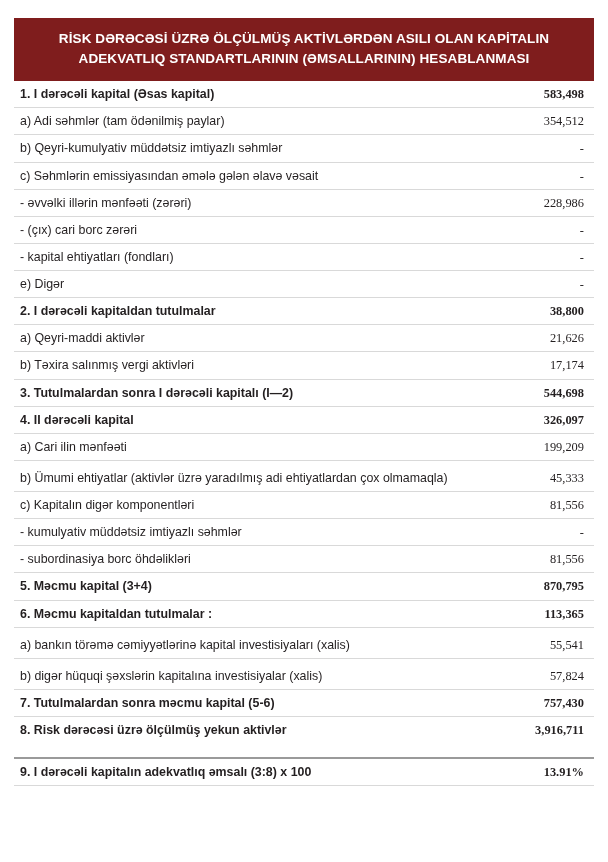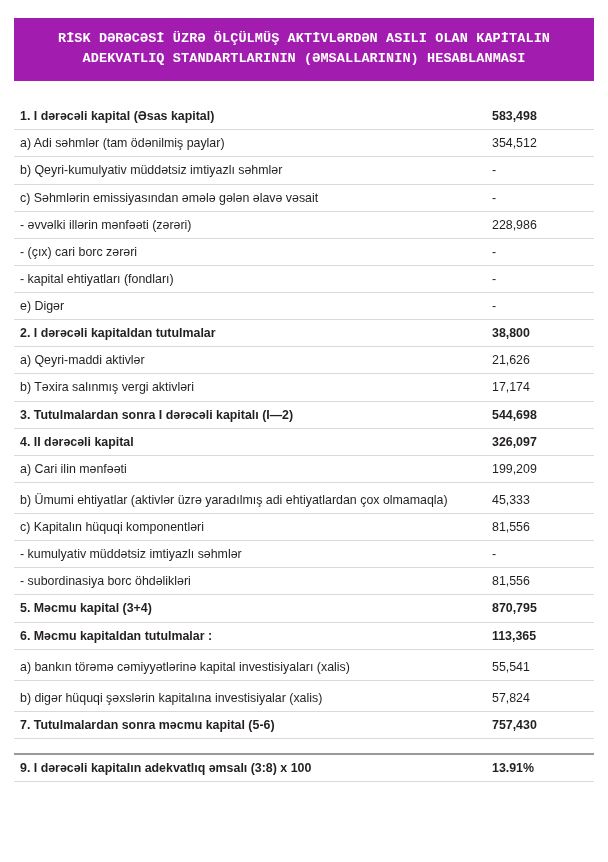--- a/index.html
+++ b/index.html
@@ -30,48 +30,50 @@
     padding: 11px 22px 13px 22px;
     letter-spacing: 0.1px;
     box-sizing: border-box;
   }
   .title-bar .l1 { display: block; }
   .title-bar .l2 { display: block; }
 
   table.fin {
     width: 100%;
     border-collapse: collapse;
-    margin-top: 22px;
+    margin-top: 0;
     font-size: 12.4px;
   }
   table.fin td {
     padding: 5px 4px 5px 6px;
     vertical-align: middle;
     border-bottom: 1px solid #d9d9d9;
     line-height: 1.3;
   }
   table.fin td.val {
+    text-align: right;
     white-space: nowrap;
     padding-right: 10px;
     width: 92px;
+    font-family: Liberation Serif, serif;
   }
   tr.bold td { font-weight: bold; }
   tr.thick-top td { border-top: 2px solid #9a9a9a; }
   td.indent1 { padding-left: 12px; }
   td.indent2 { padding-left: 18px; }
   td.wrap { white-space: normal; }
   tr.tall td { padding-top: 9px; }
   tr.last td { border-bottom: none; }
 </style>
 </head>
 <body>
 
 <div class="page">
 
-  <div class="title-bar" style="background: #a21caf; color: rgb(255, 255, 255); font-family: Liberation Mono, monospace;">
+  <div class="title-bar" style="background: #7f1d1d; color: rgb(255, 255, 255);">
     <span class="l1">RİSK DƏRƏCƏSİ ÜZRƏ ÖLÇÜLMÜŞ AKTİVLƏRDƏN ASILI OLAN KAPİTALIN</span>
     <span class="l2">ADEKVATLIQ STANDARTLARININ (ƏMSALLARININ) HESABLANMASI</span>
   </div>
 
   <table class="fin">
     <tbody>
         <tr class="bold">
           <td class="wrap">1. I dərəcəli kapital (Əsas kapital)</td>
           <td class="val">583,498</td>
         </tr>
@@ -125,21 +127,21 @@
         </tr>
         <tr>
           <td class="wrap">a) Cari ilin mənfəəti</td>
           <td class="val">199,209</td>
         </tr>
         <tr class="tall">
           <td class="wrap">b) Ümumi ehtiyatlar (aktivlər üzrə yaradılmış adi ehtiyatlardan çox olmamaqla)</td>
           <td class="val">45,333</td>
         </tr>
         <tr>
-          <td class="wrap">c) Kapitalın hüquqi komponentləri</td>
+          <td class="wrap">c) Kapitalın digər komponentləri</td>
           <td class="val">81,556</td>
         </tr>
         <tr>
           <td class="wrap indent1">- kumulyativ müddətsiz imtiyazlı səhmlər</td>
           <td class="val">-</td>
         </tr>
         <tr>
           <td class="wrap indent1">- subordinasiya borc öhdəlikləri</td>
           <td class="val">81,556</td>
         </tr>
@@ -156,20 +158,24 @@
           <td class="val">55,541</td>
         </tr>
         <tr class="tall">
           <td class="wrap">b) digər hüquqi şəxslərin kapitalına investisiyalar (xalis)</td>
           <td class="val">57,824</td>
         </tr>
         <tr class="bold">
           <td class="wrap">7. Tutulmalardan  sonra məcmu kapital (5-6)</td>
           <td class="val">757,430</td>
         </tr>
+        <tr class="bold last">
+          <td class="wrap">8. Risk dərəcəsi üzrə ölçülmüş  yekun aktivlər</td>
+          <td class="val">3,916,711</td>
+        </tr>
       </tbody>
   </table>
 
   <table class="fin" style="margin-top:14px;">
     <tbody>
         <tr class="bold thick-top">
           <td class="wrap">9.  I dərəcəli  kapitalın  adekvatlıq əmsalı (3:8) x 100</td>
           <td class="val">13.91%</td>
         </tr>
       </tbody>

